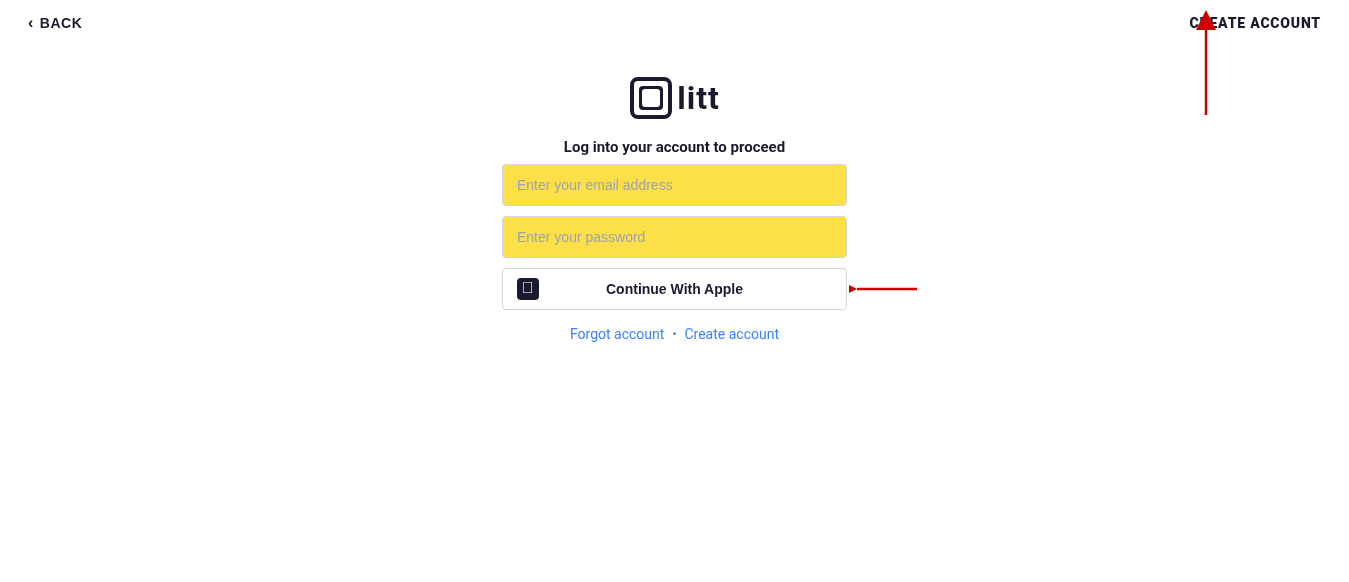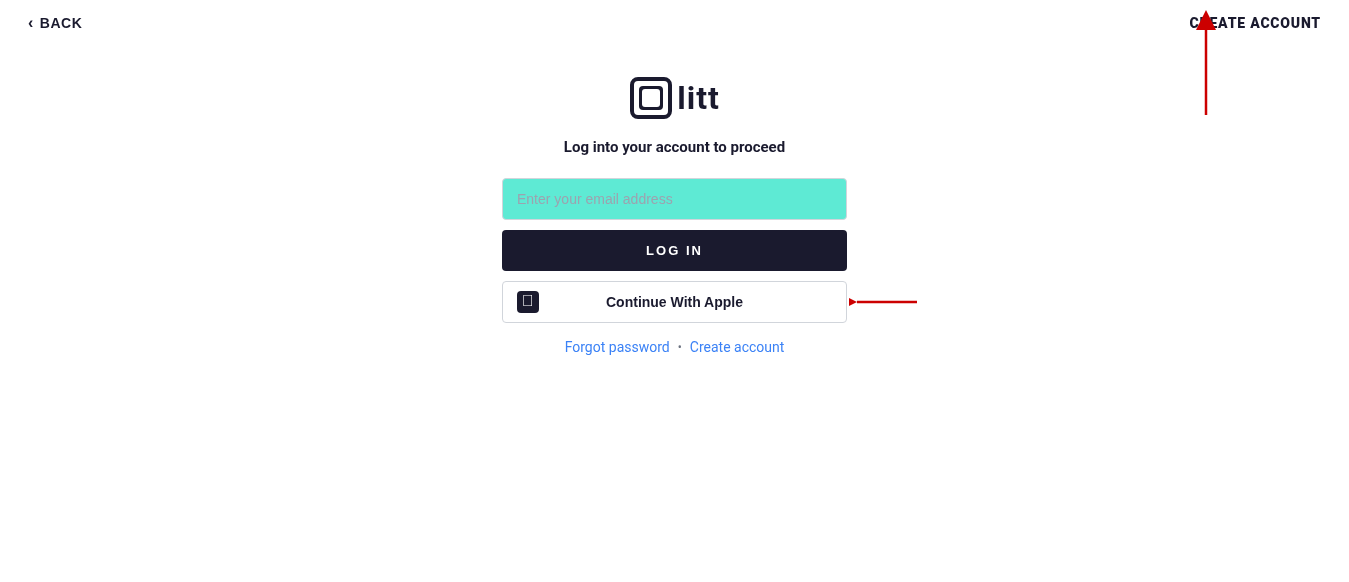--- a/index.html
+++ b/index.html
@@ -82,40 +82,40 @@
       font-size: 32px;
       font-weight: 700;
       color: #1a1a2e;
       letter-spacing: 1px;
     }
 
     .tagline {
       font-size: 15px;
       font-weight: 700;
       color: #1a1a2e;
-      margin-bottom: 22px;
+      margin-bottom: 8px;
     }
 
     
     .login-form {
       display: flex;
       flex-direction: column;
       width: 345px;
       gap: 10px;
     }
 
     .form-input {
       width: 100%;
       padding: 12px 14px;
       border: 1px solid #d1d5db;
       border-radius: 4px;
       font-size: 14px;
       color: #6b7280;
       outline: none;
-      background: #5eead4;
+      background: #fde047;
     }
 
     .form-input::placeholder {
       color: #9ca3af;
     }
 
     .login-btn {
       width: 100%;
       padding: 13px;
       background: #1a1a2e;
@@ -245,22 +245,22 @@
       <rect x="13" y="13" width="18" height="18" rx="3" ry="3" fill="#ffffff"></rect>
     </svg>
     <span class="logo-text">litt</span>
   </div>
 
   <p class="tagline">Log into your account to proceed</p>
 
   <div class="login-form">
     <input type="email" class="form-input" placeholder="Enter your email address" style="">
 
-
-    <button class="login-btn">LOG IN</button>
+    <input type="password" class="form-input" placeholder="Enter your password" style="">
+
 
 
 
     <div class="social-btn-wrapper">
       <button class="social-btn">
         <span class="social-btn-icon">
           <div class="apple-icon-wrap">
             <span class="apple-symbol"></span>
           </div>
         </span>
@@ -272,18 +272,18 @@
           <marker id="ah-a" markerWidth="8" markerHeight="8" refX="0" refY="4" orient="auto">
             <polygon points="8 0, 0 4, 8 8" fill="#cc0000"></polygon>
           </marker>
         </defs>
         <line x1="68" y1="18" x2="8" y2="18" stroke="#cc0000" stroke-width="2.5" marker-end="url(#ah-a)"></line>
       </svg>
     </div>
   </div>
 
   <div class="bottom-links">
-    <a class="bottom-link">Forgot password</a>
+    <a class="bottom-link">Forgot account</a>
     <span class="dot-separator">•</span>
     <a class="bottom-link">Create account</a>
   </div>
 
 </div>
 
 </body></html>

